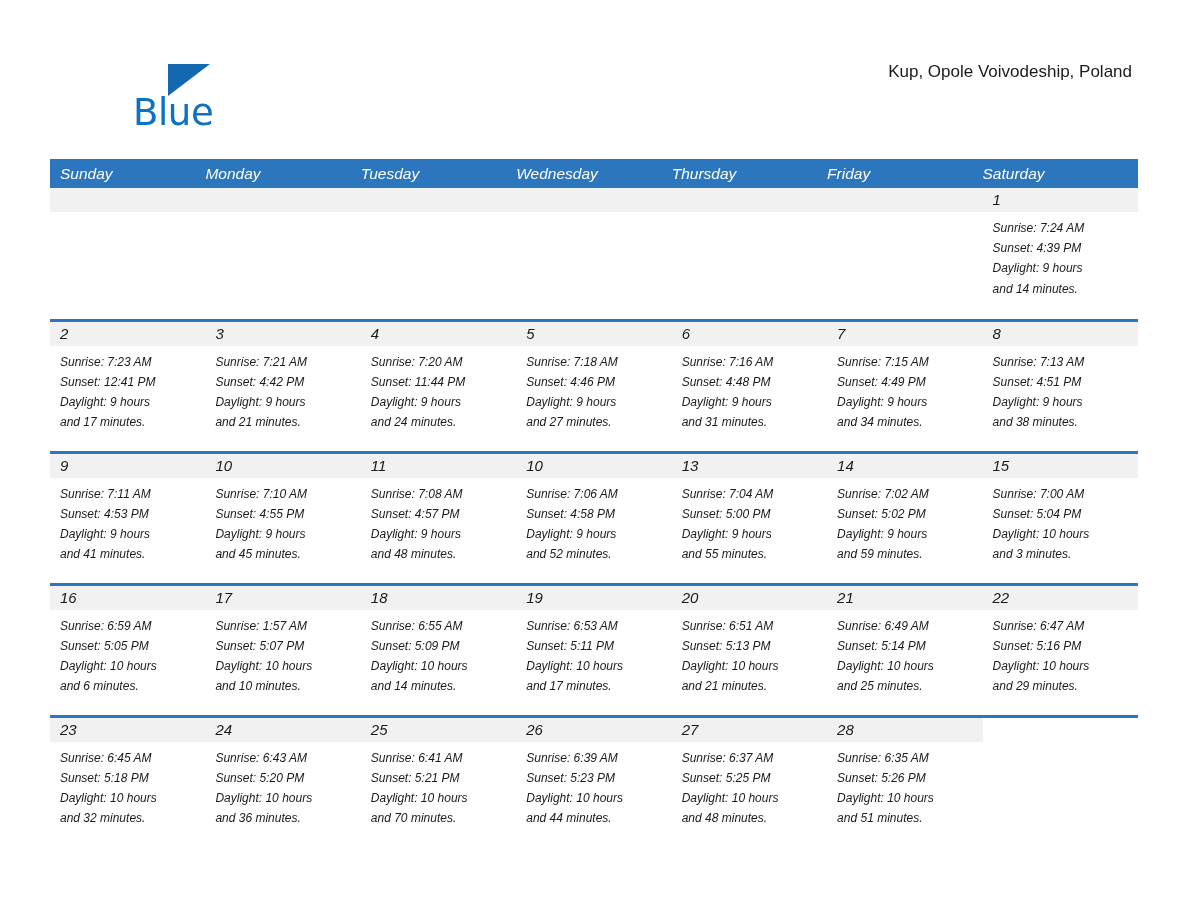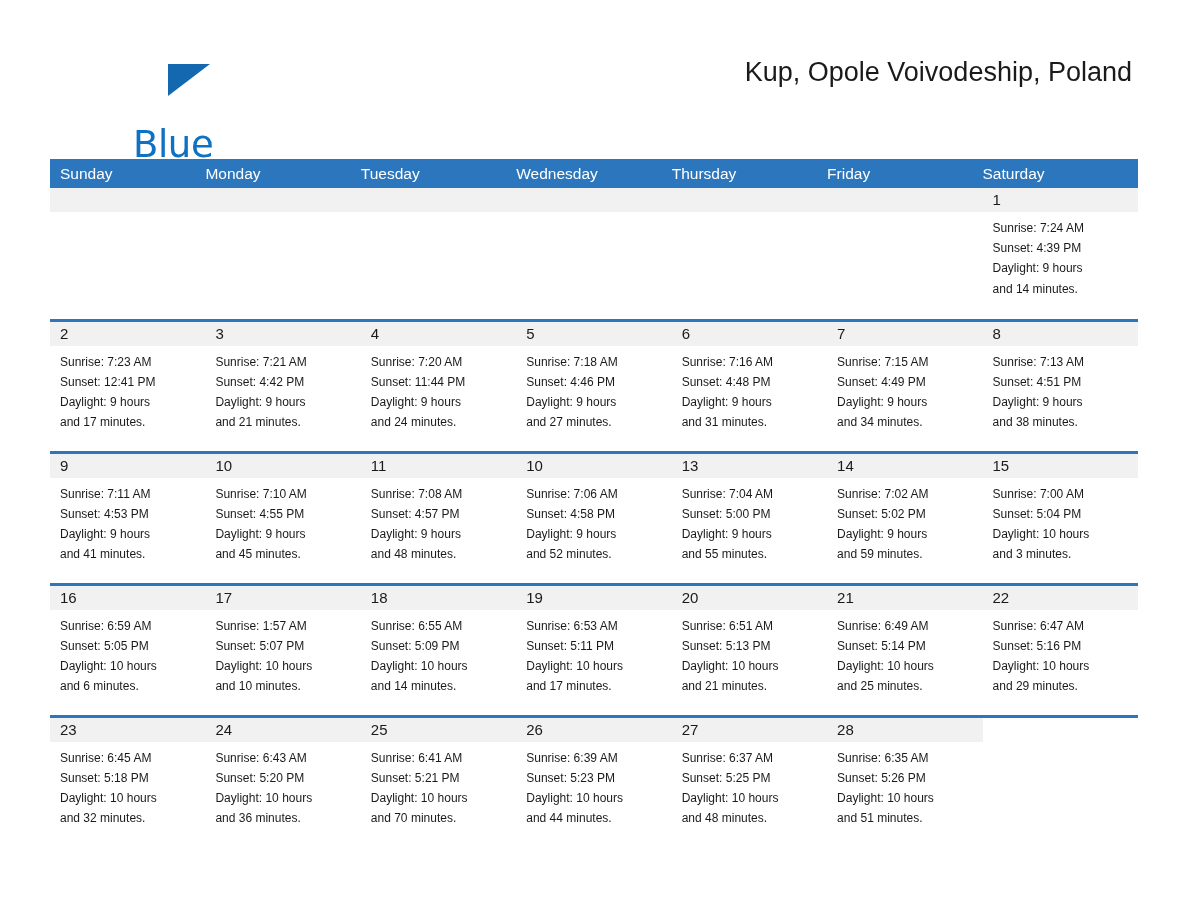--- a/index.html
+++ b/index.html
@@ -59,59 +59,59 @@
     border-bottom: 32px solid transparent;
   }
   .logo-line2 {
     font-size: 37px;
     line-height: 38px;
     color: #0d72c4;
     font-family: "DejaVu Sans", sans-serif;
     font-weight: 400;
     padding-left: 73px;
     letter-spacing: -0.4px;
-    margin-top: 32px;
   }
   .title-block {
     position: absolute;
     right: 6px;
     top: 0;
     text-align: right;
   }
   .cal-title {
     font-size: 44px;
     line-height: 54px;
     color: #1a1a1a;
     font-weight: 400;
     letter-spacing: 0px;
     white-space: nowrap;
   }
   .cal-subtitle {
     margin-top: 13px;
-    font-size: 27px;
+    font-size: 17px;
     line-height: 30px;
     color: #1a1a1a;
     font-weight: 400;
     white-space: nowrap;
     margin-left: 8px;
   }
 
   
   .calendar {
     position: absolute;
     left: 50px;
     top: 159px;
     width: 1088px;
     border-collapse: collapse;
     table-layout: fixed;
   }
   .calendar th, .calendar td {
     padding: 0;
     margin: 0;
     vertical-align: top;
+    font-style: italic;
   }
   thead th {
     background: #2b76bc;
     color: #ffffff;
     text-align: left;
     font-size: 15.5px;
     font-weight: 400;
     height: 29px;
     line-height: 29px;
     padding-left: 9px;

